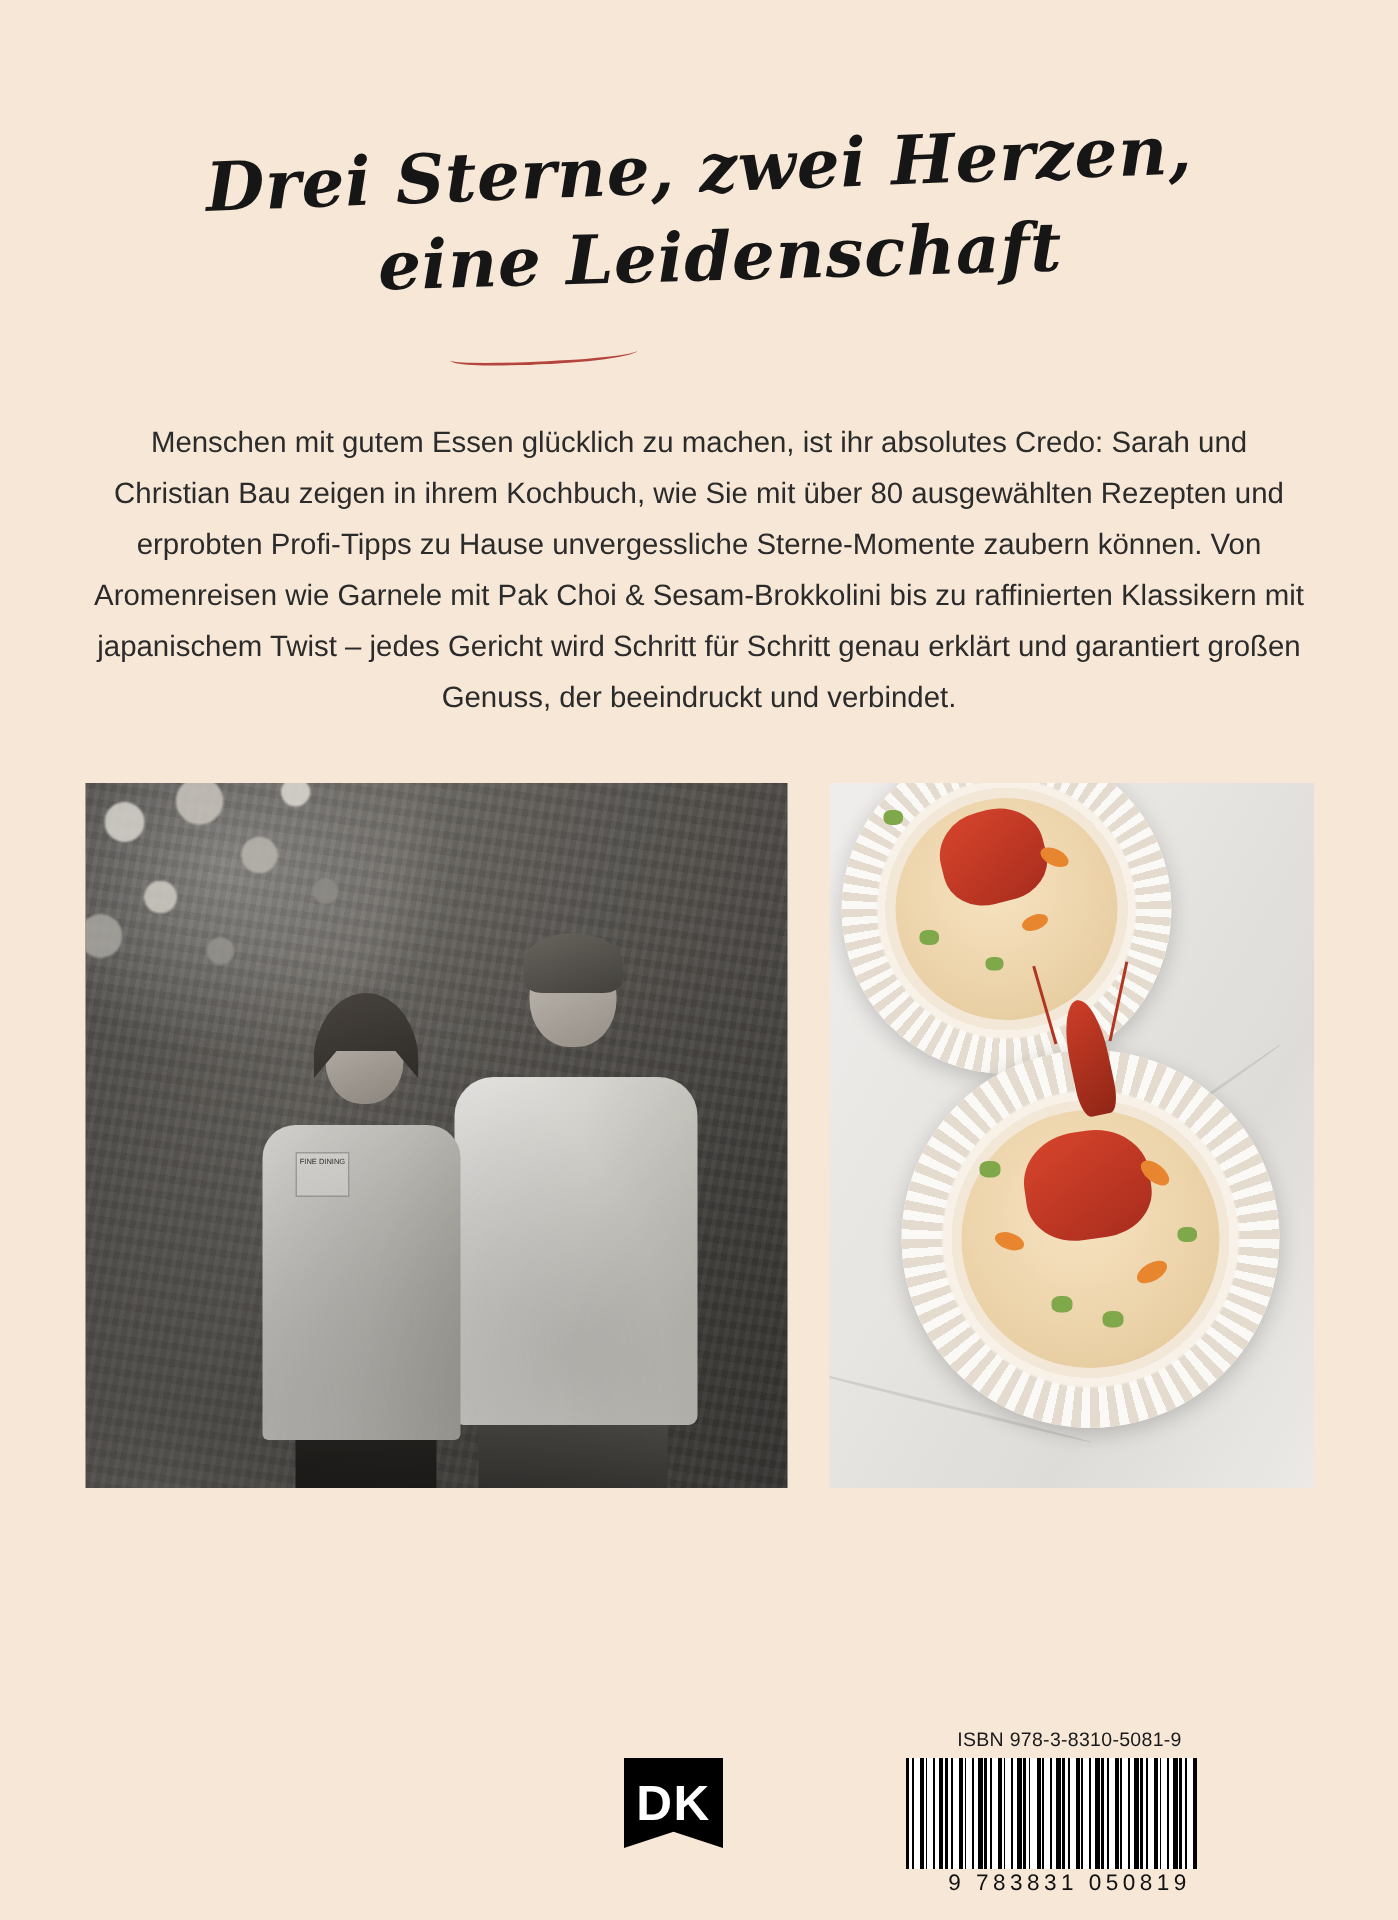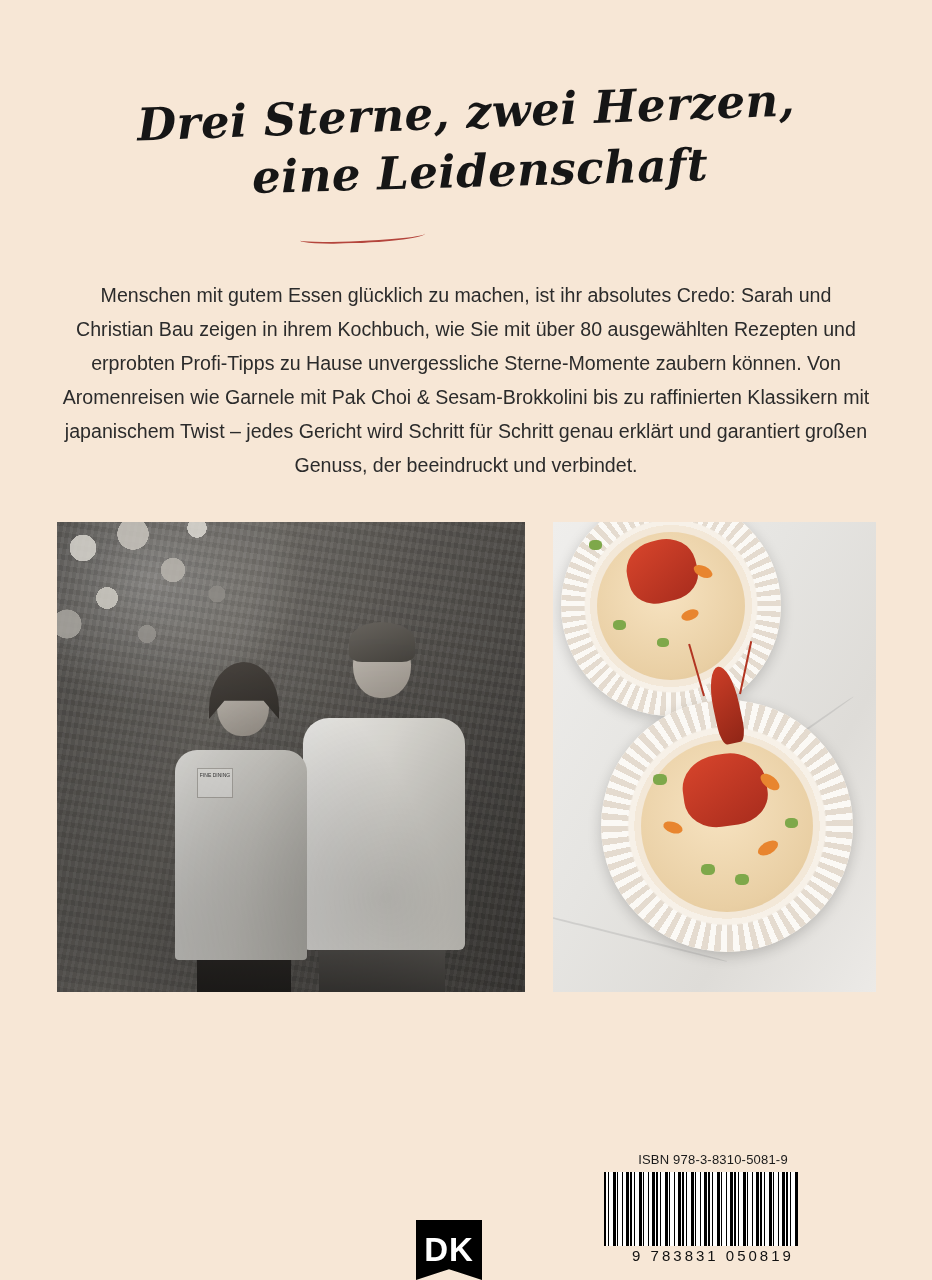--- a/index.html
+++ b/index.html
@@ -267,21 +267,21 @@
     width: 2px;
     height: 54px;
     background: #b23522;
     transform-origin: bottom center;
   }
 
   
   .dk-logo {
     position: absolute;
     left: 416px;
-    top: 1220px;
+    top: 1172px;
     width: 66px;
     height: 60px;
     background: #000;
     color: #fff;
     font-family: "Liberation Sans", sans-serif;
     font-weight: bold;
     font-size: 33px;
     letter-spacing: 1px;
     display: flex;
     align-items: center;

